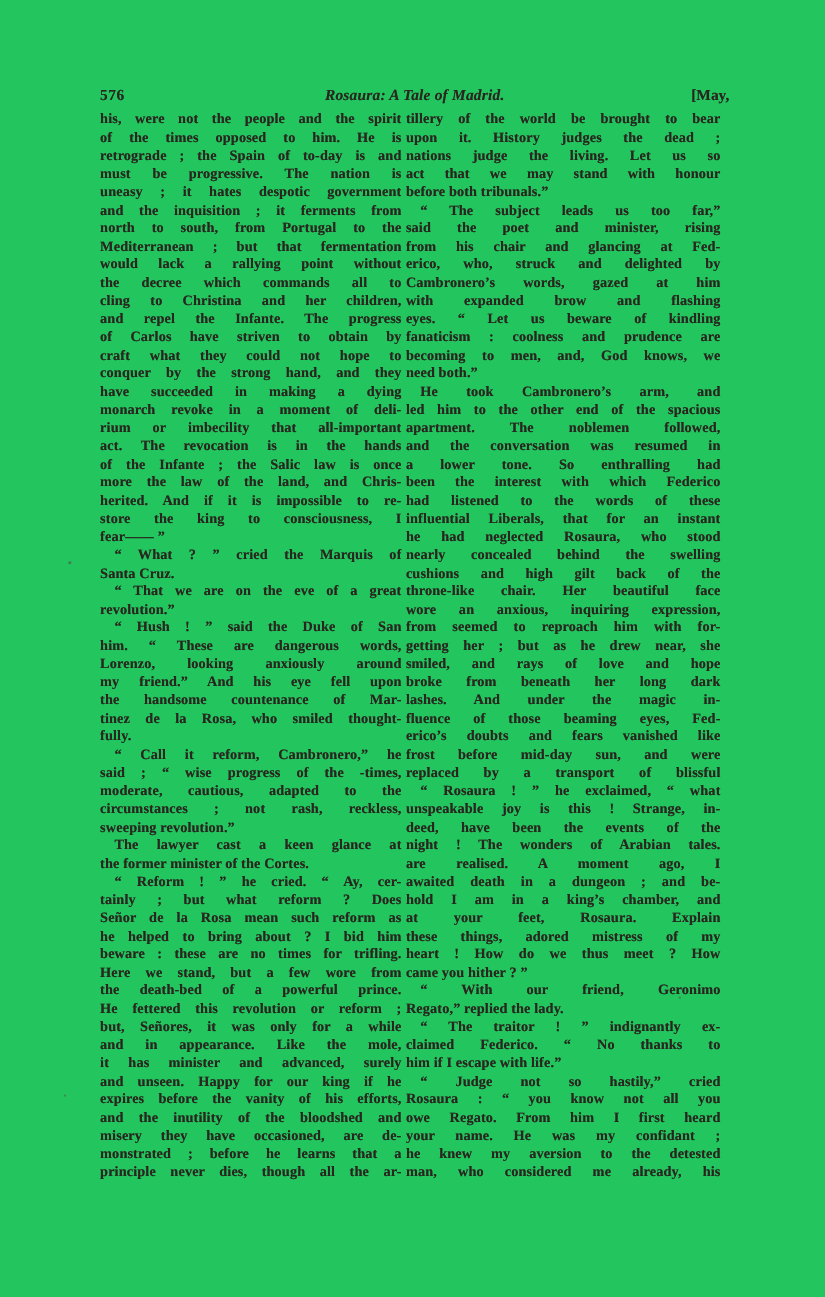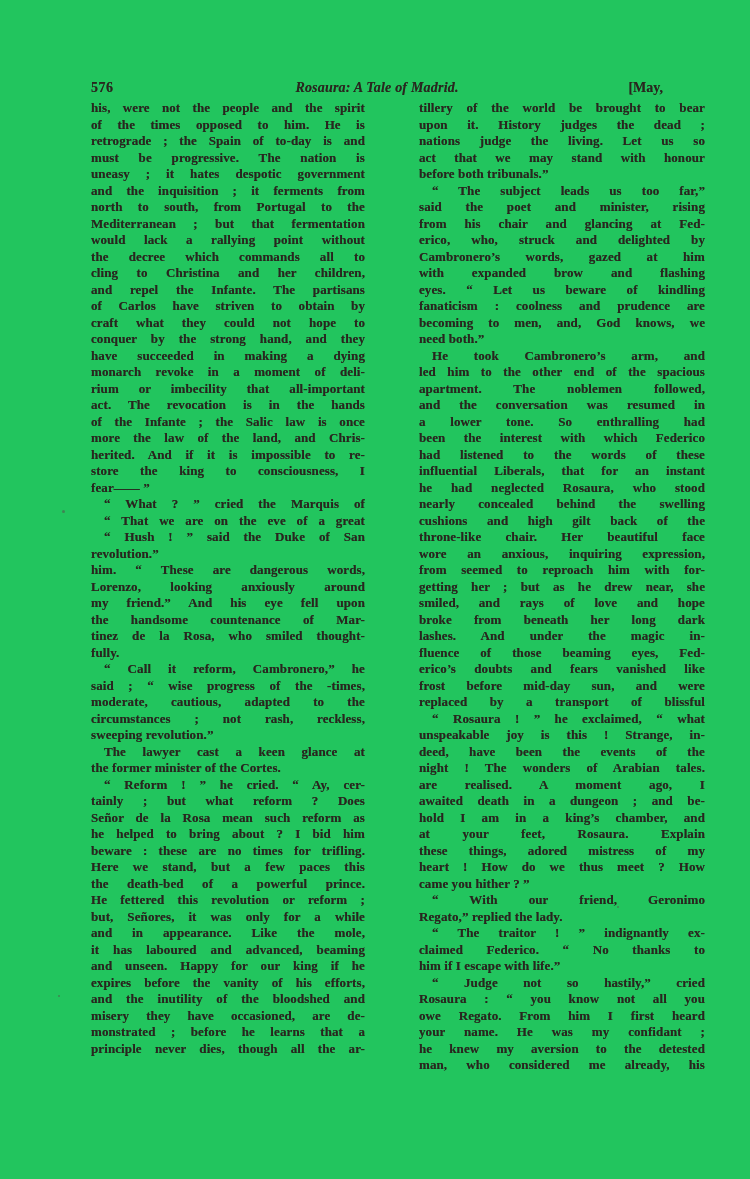--- a/index.html
+++ b/index.html
@@ -18,25 +18,25 @@
     position:absolute; left:91px; top:80px; width:572px;
     display:grid; grid-template-columns:1fr auto 1fr; align-items:baseline;
     font-size:14px;
     text-shadow:0 0 0.4px rgba(41,38,31,0.55);
   }
   .page-num { justify-self:start; letter-spacing:0.5px; }
   .running-title { justify-self:center; font-style:italic; letter-spacing:0.2px; }
   .issue-date { justify-self:end; }
   .body-text {
     position:absolute; left:91px; top:100px; width:572px;
-    display:flex; gap:18px;
+    display:flex; gap:4px;
   }
   .col { flex:0 0 auto; }
   .col-left  { width:274px; }
-  .col-right { width:286px;margin-left:36px; }
+  .col-right { width:286px; }
   .line {
     font-size:13px; line-height:16.5px; height:16.5px;
     text-align:justify; text-align-last:justify;
     letter-spacing:0.1px;
     text-shadow:0 0 0.45px rgba(41,38,31,0.6);
     overflow:hidden; white-space:nowrap;
   }
   .line.end { text-align-last:left; }
   .line.indent { text-indent:13px; }
   .speck {
@@ -64,61 +64,62 @@
         <div class="line">of the times opposed to him.  He is</div>
         <div class="line">retrograde ; the Spain of to-day is and</div>
         <div class="line">must be progressive.  The nation is</div>
         <div class="line">uneasy ; it hates despotic government</div>
         <div class="line">and the inquisition ;  it ferments from</div>
         <div class="line">north to south, from Portugal to the</div>
         <div class="line">Mediterranean ; but that fermentation</div>
         <div class="line">would lack a rallying point without</div>
         <div class="line">the decree which commands all to</div>
         <div class="line">cling to Christina and her children,</div>
-        <div class="line">and repel the Infante.  The partisans</div>
+        <div class="line">and repel the Infante.  The progress</div>
         <div class="line">of Carlos have striven to obtain by</div>
         <div class="line">craft what they could not hope to</div>
         <div class="line">conquer by the strong hand, and they</div>
         <div class="line">have succeeded in making a dying</div>
         <div class="line">monarch revoke in a moment of deli-</div>
         <div class="line">rium or imbecility that all-important</div>
         <div class="line">act.  The revocation is in the hands</div>
         <div class="line">of the Infante ; the Salic law is once</div>
         <div class="line">more the law of the land, and Chris-</div>
         <div class="line">herited.  And if it is impossible to re-</div>
         <div class="line">store the king to consciousness, I</div>
         <div class="line end">fear—— ”</div>
         <div class="line indent">“ What ? ”  cried the Marquis of</div>
+        <div class="line end">Santa Cruz.</div>
         <div class="line indent">“ That we are on the eve of a great</div>
+        <div class="line end">revolution.”</div>
         <div class="line indent">“ Hush ! ” said the Duke of San</div>
-        <div class="line end">revolution.”</div>
         <div class="line">him.  “ These are dangerous words,</div>
         <div class="line">Lorenzo, looking anxiously around</div>
         <div class="line">my friend.”  And his eye fell upon</div>
         <div class="line">the handsome countenance of Mar-</div>
         <div class="line">tinez de la Rosa, who smiled thought-</div>
         <div class="line end">fully.</div>
         <div class="line indent">“ Call it reform, Cambronero,” he</div>
         <div class="line">said ; “ wise progress of the -times,</div>
         <div class="line">moderate, cautious, adapted to the</div>
         <div class="line">circumstances ;  not rash, reckless,</div>
         <div class="line end">sweeping revolution.”</div>
         <div class="line indent">The lawyer cast a keen glance at</div>
         <div class="line end">the former minister of the Cortes.</div>
         <div class="line indent">“ Reform ! ” he cried.  “ Ay, cer-</div>
         <div class="line">tainly ;  but what reform ?  Does</div>
         <div class="line">Señor de la Rosa mean such reform as</div>
         <div class="line">he helped to bring about ?  I bid him</div>
         <div class="line">beware : these are no times for trifling.</div>
-        <div class="line">Here we stand, but a few paces this</div>
+        <div class="line">Here we stand, but a few wore from</div>
         <div class="line">the death-bed of a powerful prince.</div>
         <div class="line">He fettered this revolution or reform ;</div>
         <div class="line">but, Señores, it was only for a while</div>
         <div class="line">and in appearance.  Like the mole,</div>
-        <div class="line">it has laboured and advanced, beaming</div>
+        <div class="line">it has minister and advanced, surely</div>
         <div class="line">and unseen.  Happy for our king if he</div>
         <div class="line">expires before the vanity of his efforts,</div>
         <div class="line">and the inutility of the bloodshed and</div>
         <div class="line">misery they have occasioned, are de-</div>
         <div class="line">monstrated ; before he learns that a</div>
         <div class="line">principle never dies, though all the ar-</div>
       </div>
     <div class="col col-right">
         <div class="line">tillery of the world be brought to bear</div>
         <div class="line">upon it.  History judges the dead ;</div>

